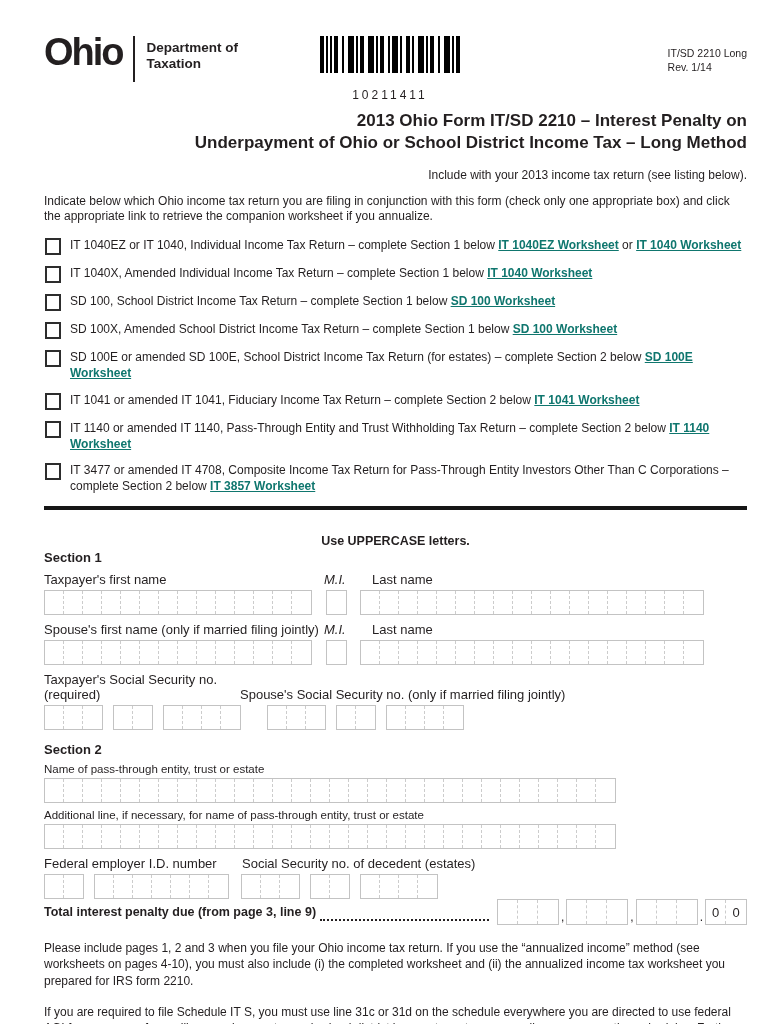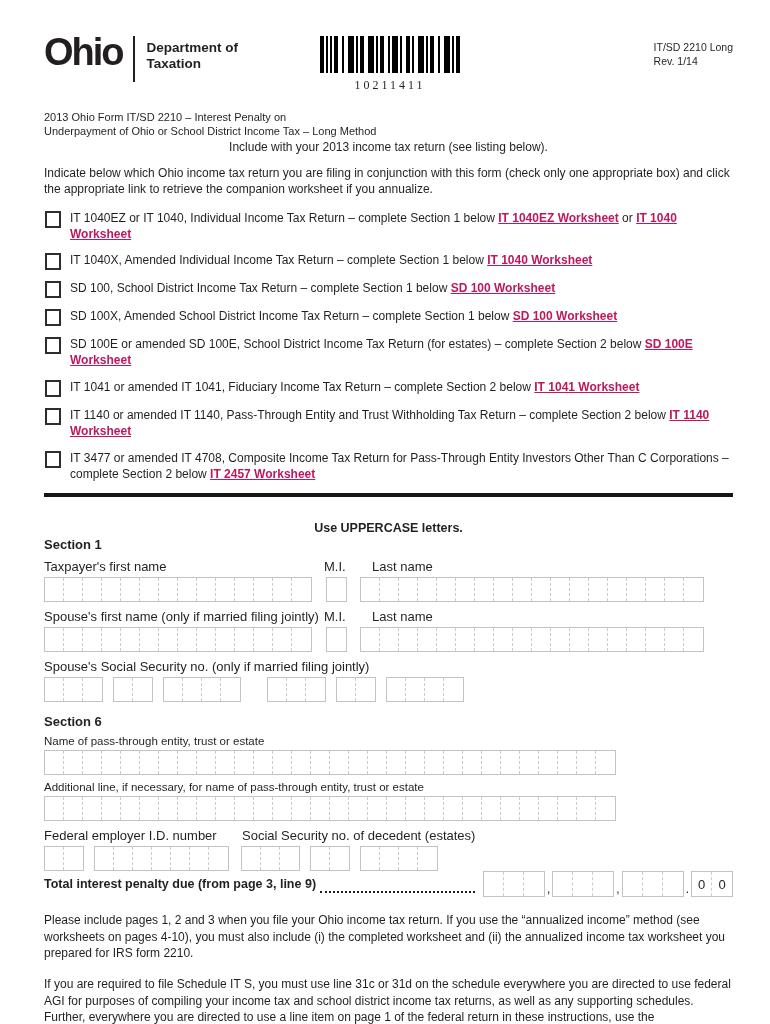--- a/index.html
+++ b/index.html
@@ -1,54 +1,54 @@
 <!DOCTYPE html>
 <html><head>
 <meta charset="utf-8">
 <style>
   html,body{margin:0;padding:0;background:#fff}
   body{width:770px;height:1024px;overflow:hidden;font-family:"Liberation Sans",sans-serif;color:#231F20;}
-  .page{box-sizing:border-box;width:770px;height:1024px;padding:34px 37px 0 44px;position:relative;}
+  .page{box-sizing:border-box;width:770px;height:1024px;padding:34px 23px 0 44px;position:relative;}
 
   
   .hdr{position:relative;height:62px;}
   .brand{display:flex;align-items:flex-start;}
   .brand-text{font-size:38px;font-weight:bold;letter-spacing:-2px;line-height:0.95;}
   .brand-sep{width:2px;height:46px;background:#231F20;margin:2px 12px 0 10px;}
   .dept{font-size:13.5px;font-weight:bold;line-height:1.2;padding-top:6px;}
   .barcode-wrap{position:absolute;left:276px;top:2px;width:140px;text-align:center;}
-  .barcode-num{font-family:Liberation Serif, serif;font-size:12px;letter-spacing:3px;margin-top:1px;}
-  .form-code{position:absolute;right:0;top:6px;font-size:10.5px;line-height:1.35;}
+  .barcode-num{font-family:Liberation Sans, sans-serif;font-size:12px;letter-spacing:3px;margin-top:11px;}
+  .form-code{position:absolute;right:0;top:12px;font-size:10.5px;line-height:1.35;}
 
   
-  .title{text-align:left;font-size:11px;font-weight:normal;line-height:1.28;margin-top:14px;}
-  .subtitle{text-align:center;font-size:12px;margin-top:2px;}
+  .title{text-align:right;font-size:17px;font-weight:bold;line-height:1.28;margin-top:14px;}
+  .subtitle{text-align:right;font-size:12px;margin-top:14px;}
 
   .intro{font-size:12px;line-height:1.32;margin-top:12px;}
 
   
   .opts{margin-top:13px;}
   .opt-row{display:flex;align-items:flex-start;font-size:12px;line-height:1.32;margin-bottom:11px;}
   .checkbox{flex:0 0 auto;width:12px;height:13px;border:2px solid #2d2d2d;background:#fff;margin:0 9px 0 1px;cursor:pointer;}
   .opt-label{flex:1;}
-  .wlink{color:#be185d;font-weight:bold;text-decoration:underline;cursor:pointer;}
+  .wlink{color:#0f766e;font-weight:bold;text-decoration:underline;cursor:pointer;}
   .wlink:empty,.joiner:empty{display:none;}
 
   .divider{height:4px;background:#161616;margin-top:5px;}
 
   .uppercase-note{text-align:center;font-weight:bold;font-size:12.5px;margin-top:24px;}
   .sec-heading{font-weight:bold;font-size:13px;margin-top:2px;}
 
   .lbl{font-size:11.5px;margin:6px 0 3px;}
   .lbl-row{display:flex;font-size:13px;margin:7px 0 3px;align-items:flex-end;}
   .cells-row{display:flex;align-items:flex-start;}
   .cells{display:inline-flex;border:1px solid #c3c3c3;background:#fff;}
   .cell{box-sizing:border-box;width:19px;height:23px;border-right:1px dashed #cccccc;display:flex;align-items:center;justify-content:center;font-size:13px;}
   .cell:last-child{border-right:none;}
-  .w274{width:280px;} .w28{width:48px;} .w196{width:196px;} .w184{width:198px;}
+  .w274{width:280px;} .w28{width:48px;font-style:italic;} .w196{width:196px;} .w184{width:198px;}
   .gap14{margin-left:14px;} .gap13{margin-left:13px;} .gap10{margin-left:10px;} .gap26{margin-left:26px;} .gap12{margin-left:12px;}
 
   
   .total-row{display:flex;align-items:center;}
   .total-label{font-weight:bold;font-size:12.5px;white-space:nowrap;}
   .leader{flex:1;border-bottom:2px dotted #231F20;height:0;align-self:flex-end;margin:0 8px 4px 4px;}
   .amt .cell{width:20px;height:24px;}
   .sep{font-size:12px;margin:0 2px;align-self:flex-end;padding-bottom:1px;}
   .zero{font-size:13px;color:#231F20;}
 
@@ -134,21 +134,21 @@
     <div class="opt-row">
       <span class="checkbox"></span>
       <span class="opt-label"><span>IT 1041 or amended IT 1041, Fiduciary Income Tax Return – complete Section 2 below</span> <a class="wlink">IT 1041 Worksheet</a></span>
     </div>
     <div class="opt-row">
       <span class="checkbox"></span>
       <span class="opt-label"><span>IT 1140 or amended IT 1140, Pass-Through Entity and Trust Withholding Tax Return – complete Section 2 below</span> <a class="wlink">IT 1140 Worksheet</a></span>
     </div>
     <div class="opt-row">
       <span class="checkbox"></span>
-      <span class="opt-label"><span>IT 3477 or amended IT 4708, Composite Income Tax Return for Pass-Through Entity Investors Other Than C Corporations – complete Section 2 below</span> <a class="wlink">IT 2457 Worksheet</a></span>
+      <span class="opt-label"><span>IT 3477 or amended IT 4708, Composite Income Tax Return for Pass-Through Entity Investors Other Than C Corporations – complete Section 2 below</span> <a class="wlink">IT 3857 Worksheet</a></span>
     </div>
   </div>
 
   <div class="divider"></div>
 
   <div class="uppercase-note">Use UPPERCASE letters.</div>
   <div class="sec-heading">Section 1</div>
 
   <div class="lbl-row">
     <span class="w274">Taxpayer's first name</span>
@@ -238,20 +238,21 @@
         <span class="cell"></span>
         <span class="cell"></span>
         <span class="cell"></span>
         <span class="cell"></span>
         <span class="cell"></span>
         <span class="cell"></span>
       </span>
   </div>
 
   <div class="lbl-row">
+    <span class="w196">Taxpayer's Social Security no. (required)</span>
     <span>Spouse's Social Security no. (only if married filing jointly)</span>
   </div>
   <div class="cells-row">
     <span class="cells">
         <span class="cell"></span>
         <span class="cell"></span>
         <span class="cell"></span>
       </span>
     <span class="cells gap10">
         <span class="cell"></span>
@@ -273,21 +274,21 @@
         <span class="cell"></span>
       </span>
     <span class="cells gap10">
         <span class="cell"></span>
         <span class="cell"></span>
         <span class="cell"></span>
         <span class="cell"></span>
       </span>
   </div>
 
-  <div class="sec-heading" style="margin-top:12px;">Section 6</div>
+  <div class="sec-heading" style="margin-top:12px;">Section 2</div>
 
   <div class="lbl">Name of pass-through entity, trust or estate</div>
   <div class="cells-row">
     <span class="cells">
         <span class="cell"></span>
         <span class="cell"></span>
         <span class="cell"></span>
         <span class="cell"></span>
         <span class="cell"></span>
         <span class="cell"></span>

